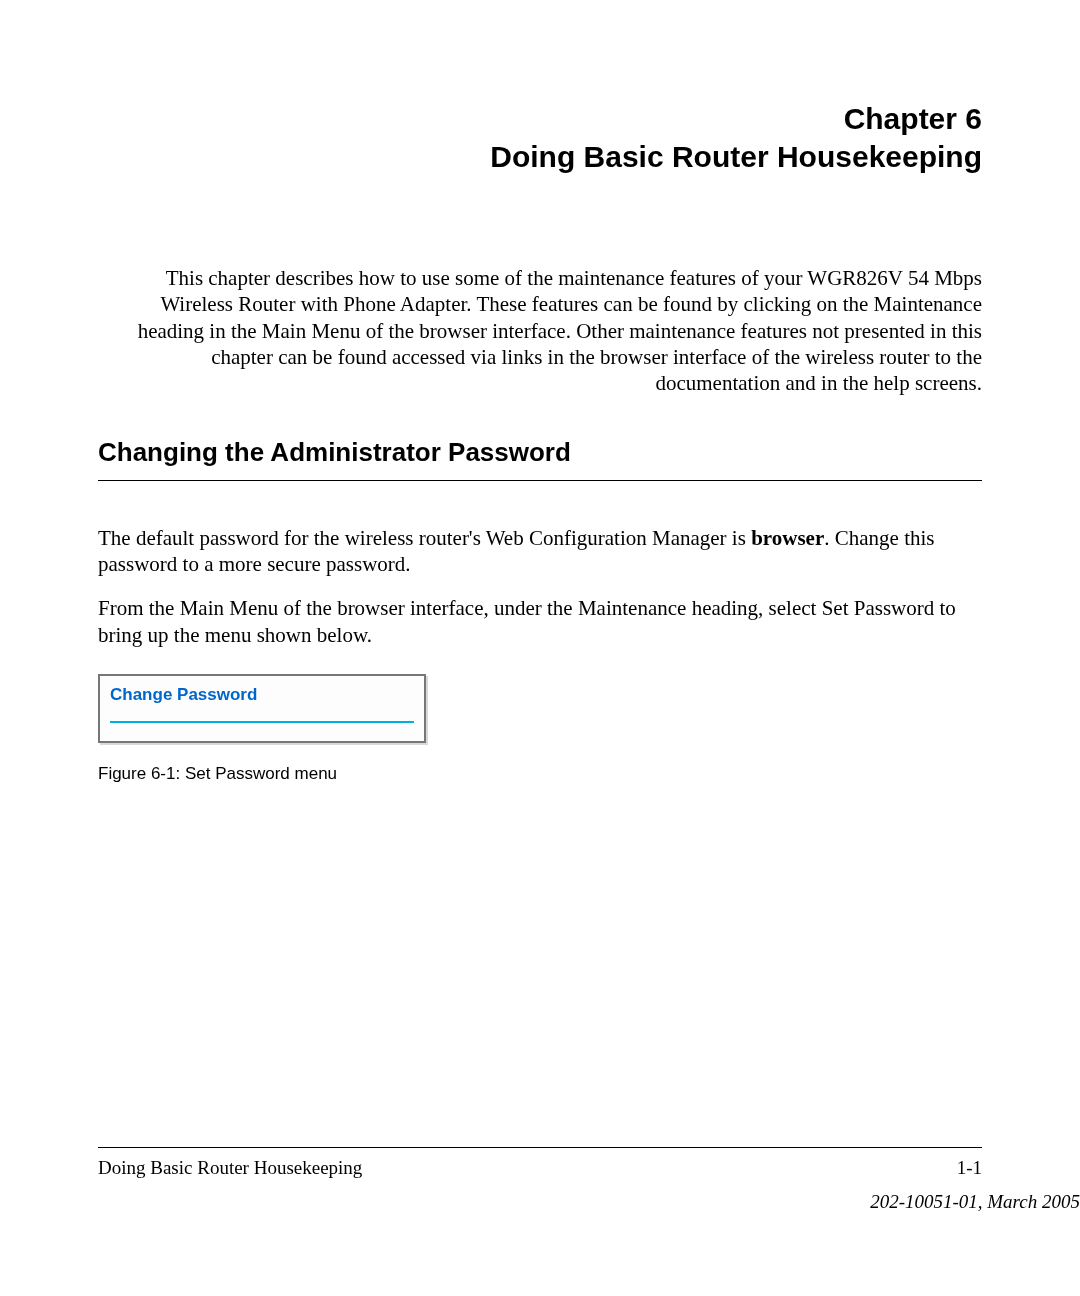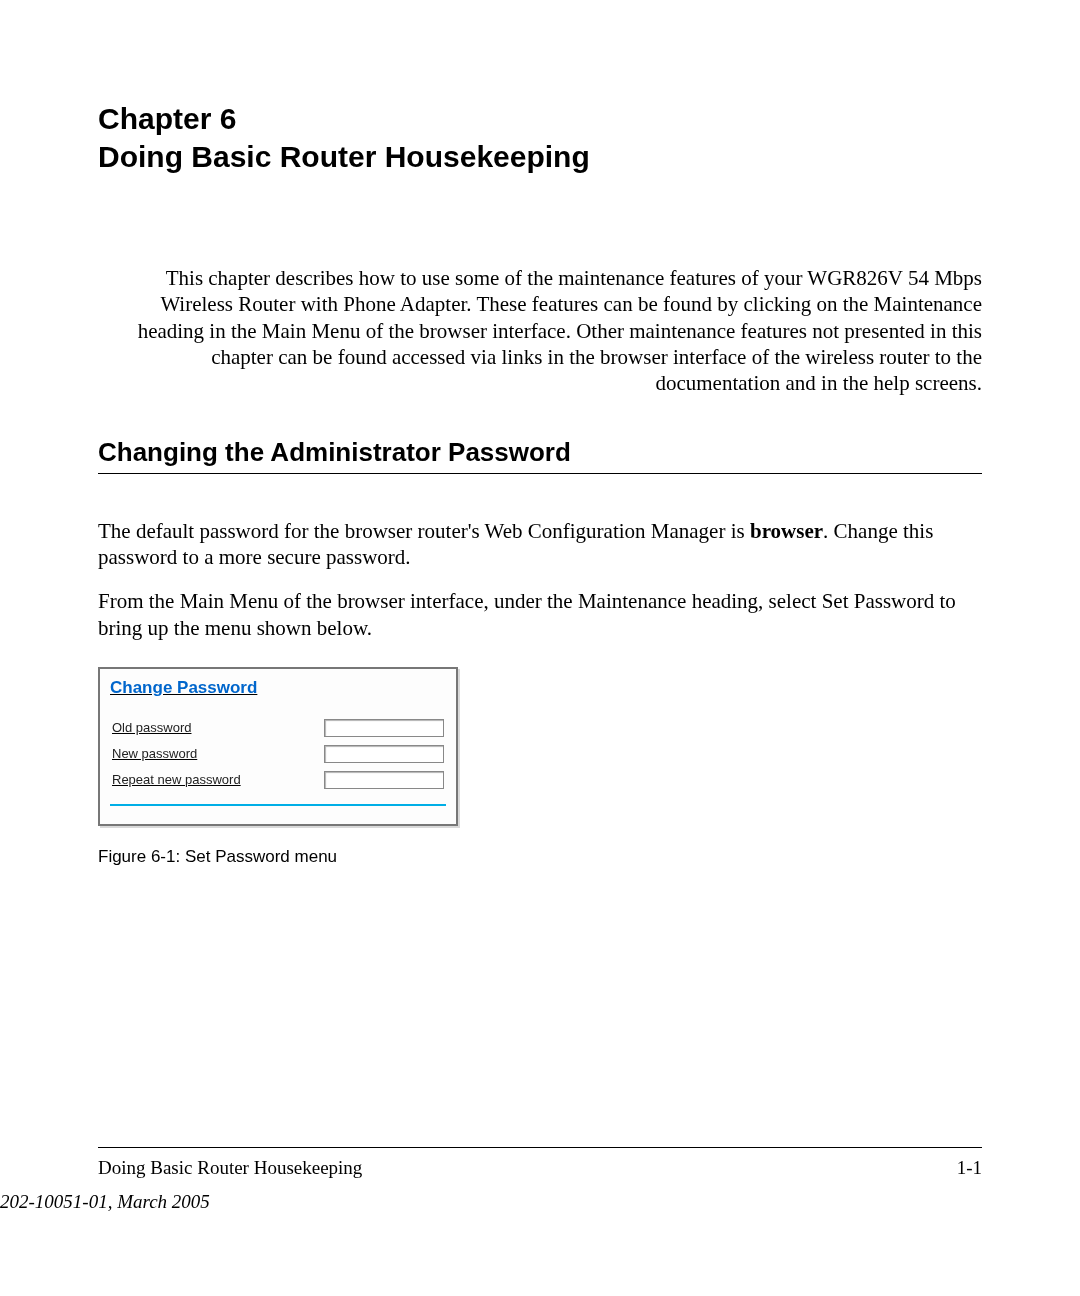--- a/index.html
+++ b/index.html
@@ -13,48 +13,48 @@
     line-height: 1.25;
     position: relative;
   }
   .page {
     padding: 100px 98px 0 98px;
   }
   .chapter-heading {
     font-family: Arial, Helvetica, sans-serif;
     font-weight: bold;
     font-size: 30px;
+    text-align: right;
     line-height: 1.25;
     margin-bottom: 90px;
   }
   .intro-para {
     margin-bottom: 40px;
     text-align: right;
   }
   .section-heading {
     font-family: Arial, Helvetica, sans-serif;
     font-weight: bold;
     font-size: 26px;
     border-bottom: 1.5px solid #000;
-    padding-bottom: 4px;
+    padding-bottom: 11px;
     margin-bottom: 44px;
   }
   .body-para {
     margin-bottom: 18px;
   }
   .body-para .bold { font-weight: bold; }
   .figure-box {
-    width: 360px;
+    width: 328px;
     border: 2px solid #777;
     background: #fdfdfd;
     padding: 8px 10px 10px 10px;
     margin-top: 26px;
     font-family: Arial, Helvetica, sans-serif;
     box-shadow: 2px 2px 0 rgba(0,0,0,0.15);
-    text-decoration: underline;
   }
   .figure-title {
     color: #0066cc;
     font-weight: bold;
     font-size: 17px;
     margin-bottom: 16px;
   }
   .form-table {
     width: 100%;
     font-size: 13px;
@@ -108,66 +108,50 @@
     margin-bottom: 8px;
   }
   .footer-line {
     display: flex;
     justify-content: space-between;
     font-family: "Times New Roman", serif;
     font-size: 19px;
   }
   .doc-id {
     position: absolute;
-    left: 0; right: 10px;
+    left: 0; right: 0;
     bottom: 82px;
-    text-align: left;
+    text-align: right;
     font-style: italic;
     font-size: 19px;
     font-family: "Times New Roman", serif;
   }
 </style>
 </head>
 <body>
 
 <div class="page">
 
   <div class="chapter-heading">
     <div>Chapter 6</div>
     <div>Doing Basic Router Housekeeping</div>
   </div>
 
   <p class="intro-para">This chapter describes how to use some of the maintenance features of your WGR826V 54 Mbps Wireless Router with Phone Adapter. These features can be found by clicking on the Maintenance heading in the Main Menu of the browser interface. Other maintenance features not presented in this chapter can be found accessed via links in the browser interface of the wireless router to the documentation and in the help screens.</p>
 
   <h2 class="section-heading">Changing the Administrator Password</h2>
 
   <p class="body-para">
-    <span>The default password for the browser router's Web Configuration Manager is </span><span class="bold">browser</span><span>. Change this password to a more secure password.</span>
+    <span>The default password for the wireless router's Web Configuration Manager is </span><span class="bold">browser</span><span>. Change this password to a more secure password.</span>
   </p>
 
   <p class="body-para">From the Main Menu of the browser interface, under the Maintenance heading, select Set Password to bring up the menu shown below.</p>
 
   <div class="figure-box">
     <div class="figure-title">Change Password</div>
-    <table class="form-table">
-      <tbody>
-          <tr>
-        <td>Old password</td>
-        <td class="cell-input"><input type="text" class="text-input" style=""></td>
-      </tr>
-      <tr>
-        <td>New password</td>
-        <td class="cell-input"><input type="text" class="text-input" style=""></td>
-      </tr>
-      <tr>
-        <td>Repeat new password</td>
-        <td class="cell-input"><input type="text" class="text-input" style=""></td>
-      </tr>
-    </tbody>
-      </table>
     <hr class="hr-blue">
   </div>
 
   <div class="figure-caption">Figure 6-1:  Set Password menu</div>
 
 
 </div>
 
 <div class="footer">
   <hr>

